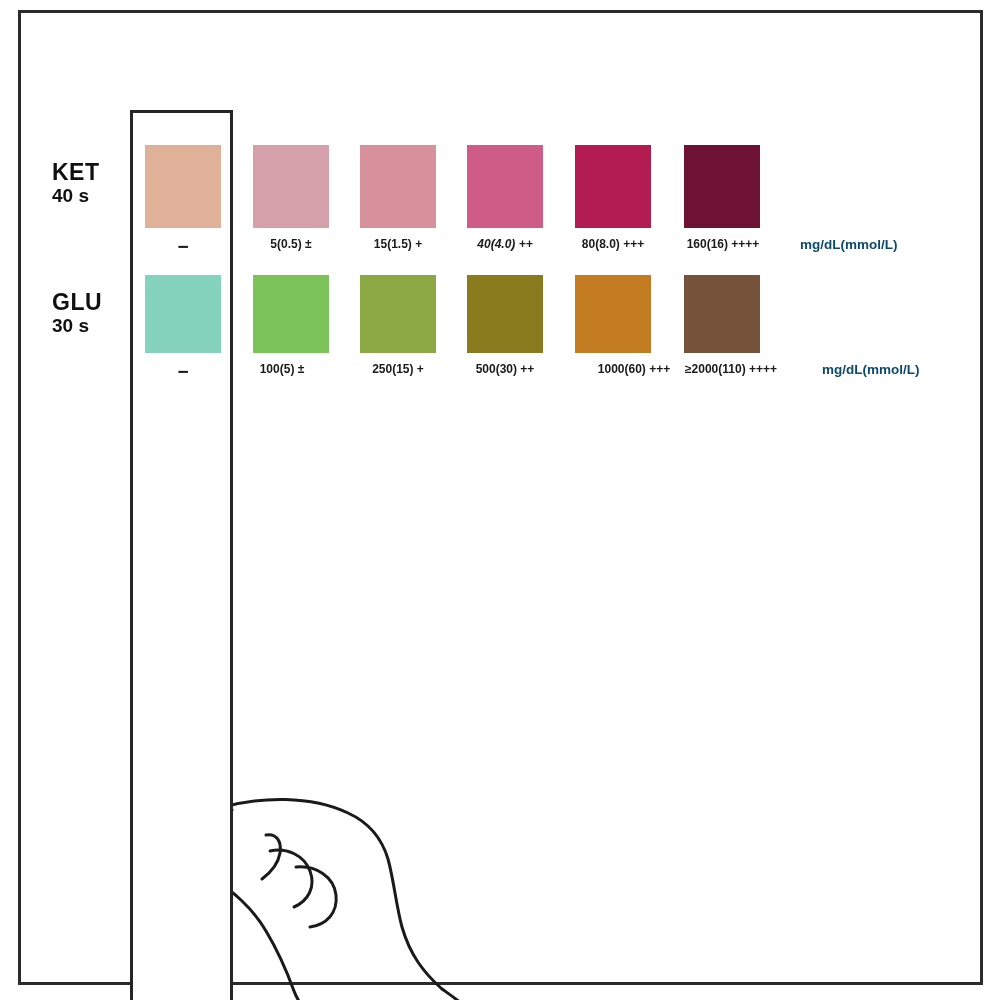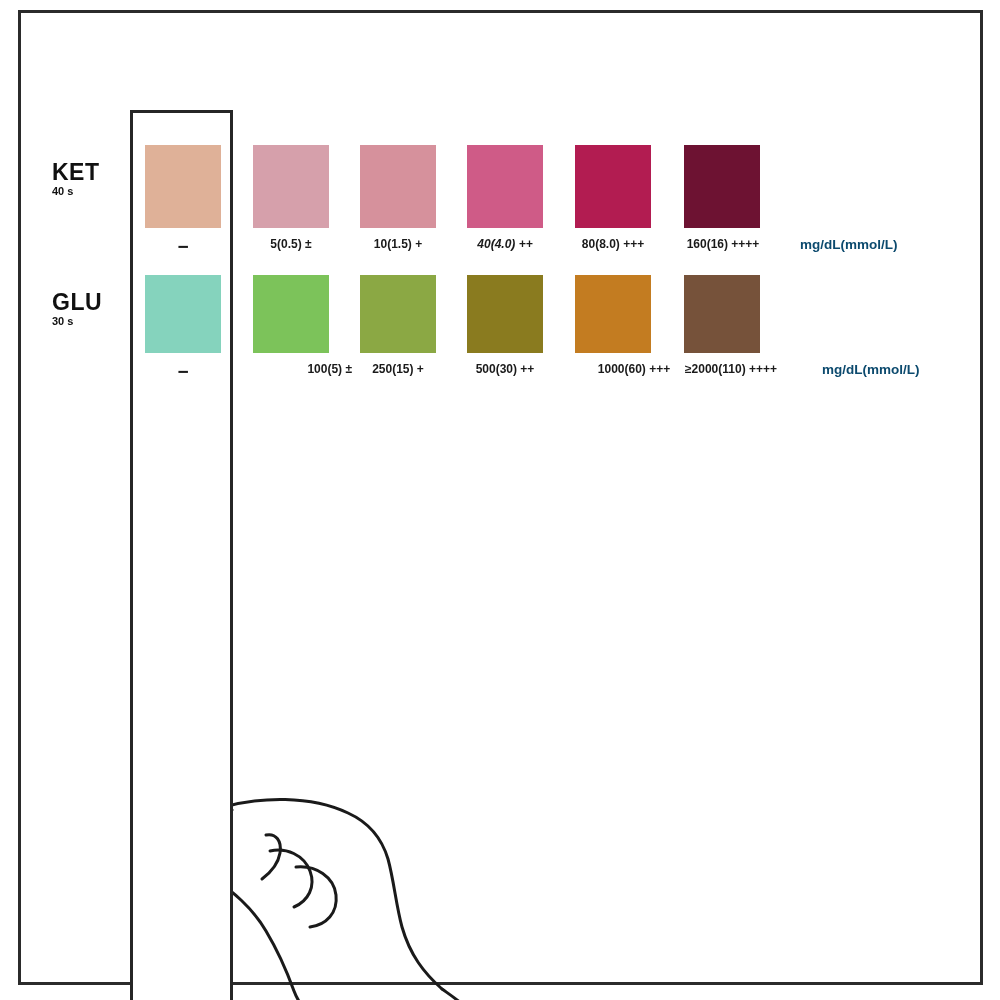--- a/index.html
+++ b/index.html
@@ -57,21 +57,21 @@
     text-align: left;
     color: #111111;
   }
   .pad-label .name {
     font-size: 23px;
     font-weight: bold;
     letter-spacing: 0.5px;
     line-height: 1.05;
   }
   .pad-label .time {
-    font-size: 11px;
+    font-size: 19px;
     font-weight: bold;
     line-height: 1.2;
     margin-top: 1px;
   }
   #row-ket .pad-label { top: 20px; }
   #row-glu .pad-label { top: 22px; }
 
   .swatch {
     position: absolute;
     width: 76px;
@@ -157,21 +157,21 @@
 
     <div class="swatch" style="left: 145px; background-color: rgb(223, 177, 152);"></div>
     <div class="swatch" style="left: 253px; background-color: rgb(214, 160, 171);"></div>
     <div class="swatch" style="left: 360px; background-color: rgb(214, 145, 156);"></div>
     <div class="swatch" style="left: 467px; background-color: rgb(207, 91, 135);"></div>
     <div class="swatch" style="left: 575px; background-color: rgb(178, 28, 81);"></div>
     <div class="swatch" style="left: 684px; background-color: rgb(109, 18, 50);"></div>
 
     <div class="caption neg" style="left:145px;width:76px;">−</div>
     <div class="caption" style="left:243px;width:96px;">5(0.5) ±</div>
-    <div class="caption" style="left:350px;width:96px;">10(1.5) +</div>
+    <div class="caption" style="left:350px;width:96px;">15(1.5) +</div>
     <div class="caption" style="left:457px;width:96px;font-style:italic;">40(4.0) ++</div>
     <div class="caption" style="left:563px;width:100px;">80(8.0) +++</div>
     <div class="caption" style="left:668px;width:110px;">160(16) ++++</div>
 
     <div class="units">mg/dL(mmol/L)</div>
   </div>
 
   <div class="row" id="row-glu">
     <div class="pad-label">
       <div class="name">GLU</div>
@@ -179,21 +179,21 @@
     </div>
 
     <div class="swatch" style="left: 145px; background-color: rgb(133, 211, 189);"></div>
     <div class="swatch" style="left: 253px; background-color: rgb(124, 195, 90);"></div>
     <div class="swatch" style="left: 360px; background-color: rgb(139, 168, 68);"></div>
     <div class="swatch" style="left: 467px; background-color: rgb(138, 123, 31);"></div>
     <div class="swatch" style="left: 575px; background-color: rgb(195, 124, 33);"></div>
     <div class="swatch" style="left: 684px; background-color: rgb(118, 82, 58);"></div>
 
     <div class="caption neg" style="left:145px;width:76px;">−</div>
-    <div class="caption" style="left:256px;width:96px;text-align:right;">100(5) ±</div>
+    <div class="caption" style="left:234px;width:96px;">100(5) ±</div>
     <div class="caption" style="left:350px;width:96px;">250(15) +</div>
     <div class="caption" style="left:455px;width:100px;">500(30) ++</div>
     <div class="caption" style="left:578px;width:112px;">1000(60) +++</div>
     <div class="caption" style="left:660px;width:142px;">≥2000(110) ++++</div>
 
     <div class="units">mg/dL(mmol/L)</div>
   </div>
 
 </div>
 

